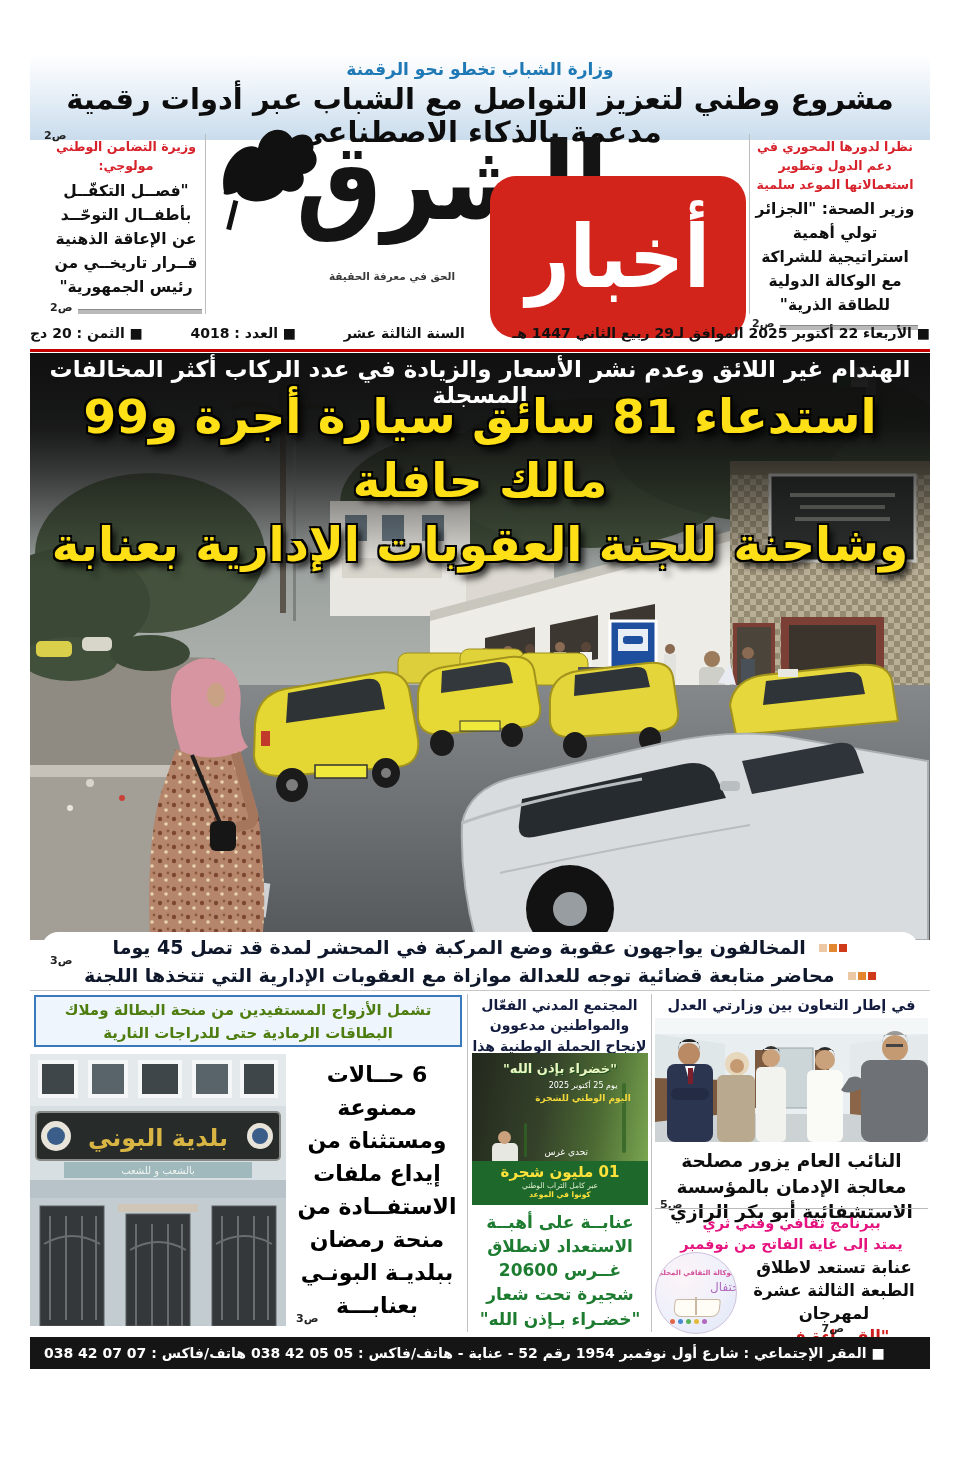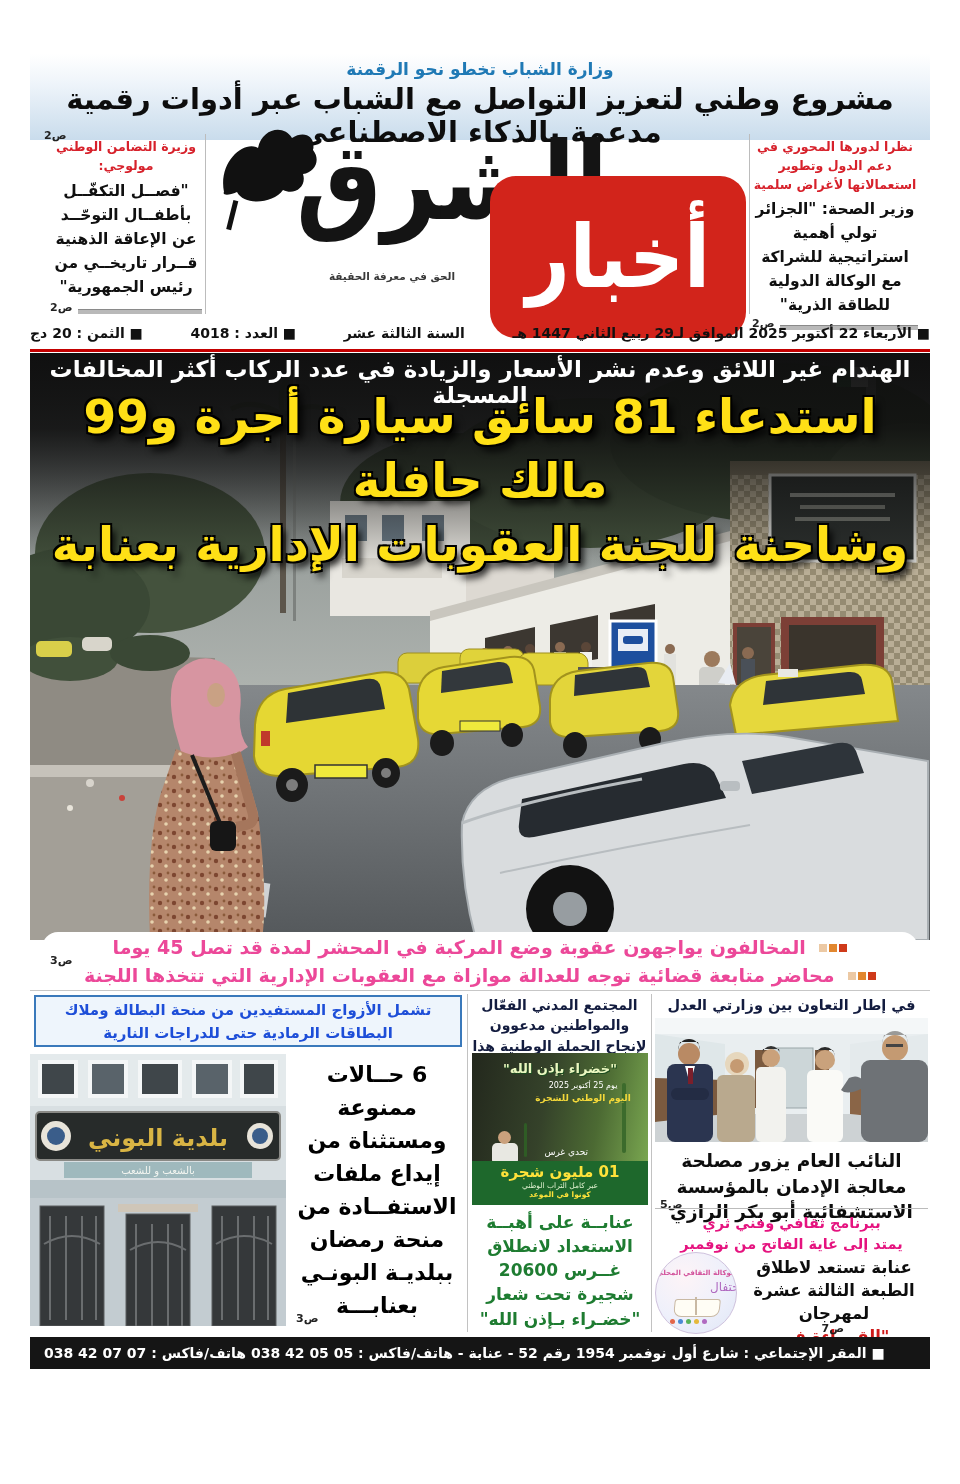--- a/index.html
+++ b/index.html
@@ -43,35 +43,35 @@
   
   .lead{left:30px;top:353px;width:900px;height:587px;background:#7e8486;overflow:hidden;}
   .lead svg{position:absolute;left:0;top:0;}
   .lead-shade{left:0;top:0;width:900px;height:215px;
               background:linear-gradient(rgba(14,14,14,.97) 0%,rgba(14,14,14,.88) 35%,rgba(14,14,14,0) 100%);}
   .lead-strap{left:0;top:3px;width:900px;font-size:23px;font-weight:bold;color:#ffffff;}
   .lead-headline{left:0;top:32px;width:900px;font-size:47px;font-weight:bold;color:#ffe016;line-height:64px;
         text-shadow:2px 2px 0 #000,-2px -2px 0 #000,2px -2px 0 #000,-2px 2px 0 #000,5px 6px 7px rgba(0,0,0,.85);}
   .caption-box{left:42px;top:932px;width:876px;height:58px;background:#ffffff;border-radius:16px 16px 0 0;
                display:flex;flex-direction:column;justify-content:center;gap:1px;}
-  .cap-line{direction:rtl;text-align:center;font-size:19px;font-weight:bold;color:#ec4899;line-height:1.4;}
+  .cap-line{direction:rtl;text-align:center;font-size:19px;font-weight:bold;color:#0f172a;line-height:1.4;}
   .bullets{display:inline-flex;gap:2px;margin-left:7px;vertical-align:middle;}
   .bullets i{width:8px;height:8px;display:inline-block;}
   .b1{background:#cf3a1a;} .b2{background:#e2872f;} .b3{background:#ecc9a4;}
   .caption-box .pref{position:absolute;left:8px;top:22px;}
 
   
   .hline{left:30px;top:990px;width:900px;height:1px;background:#c7c7c7;}
   .vdiv{top:994px;width:1px;height:338px;background:#c2c2c2;}
 
   .kicker-navy{font-size:14px;font-weight:bold;color:#131c3f;line-height:1.45;}
   .kicker-pink{font-size:14.5px;font-weight:bold;color:#e5137f;line-height:1.45;}
 
   .grant-kicker{left:34px;top:995px;width:424px;height:46px;border:2px solid #3a79bb;background:#eef5fc;
-                color:#1d4ed8;font-size:15px;font-weight:bold;line-height:1.55;padding-top:2px;}
+                color:#4d7c0f;font-size:15px;font-weight:bold;line-height:1.55;padding-top:2px;}
   .grant-photo{left:30px;top:1054px;width:256px;height:272px;}
   .grant-headline{left:290px;top:1058px;width:174px;font-size:22px;font-weight:bold;color:#000;line-height:1.5;}
   .grant-pref{left:296px;top:1312px;}
 
   .trees-kicker{left:472px;top:995px;width:175px;}
   .tree-poster{left:472px;top:1053px;width:176px;height:152px;overflow:hidden;
      background:linear-gradient(100deg,#23281d 0%,#35422a 40%,#4c6a33 68%,#7fae54 100%);}
   .tp-title{position:absolute;right:4px;top:8px;width:168px;text-align:center;font-size:13px;font-weight:bold;
             color:#eaf7c0;text-shadow:1px 1px 0 #1d4d20;}
   .tp-date{position:absolute;right:10px;top:28px;width:110px;text-align:center;font-size:8px;color:#fff;}
@@ -142,21 +142,21 @@
       <rect x="28" y="82" width="5" height="30" fill="#111" transform="rotate(14 30 96)"></rect>
     </svg>
     <div class="logo-black">الشرق</div>
     <div class="logo-red">
       <span>أخبار</span>
     </div>
     <div class="logo-tagline rtl">الحق في معرفة الحقيقة</div>
   </section>
 
   <section class="abs ear ear-right rtl ctr">
-    <div class="kicker">نظرا لدورها المحوري في دعم الدول وتطوير استعمالاتها لأغراض سلمية</div>
+    <div class="kicker">نظرا لدورها المحوري في دعم الدول وتطوير استعمالاتها الموعد سلمية</div>
     <div class="headline">وزير الصحة: "الجزائر تولي أهمية استراتيجية للشراكة مع الوكالة الدولية للطاقة الذرية"</div>
     <div class="ear-foot">
       <span class="bar"></span>
       <span class="pref">ص2</span>
     </div>
   </section>
 
   <div class="abs dateline">
     <span>■ الأربعاء 22 أكتوبر 2025  الموافق لـ29 ربيع الثاني 1447 هـ</span>
     <span>السنة الثالثة عشر</span>

